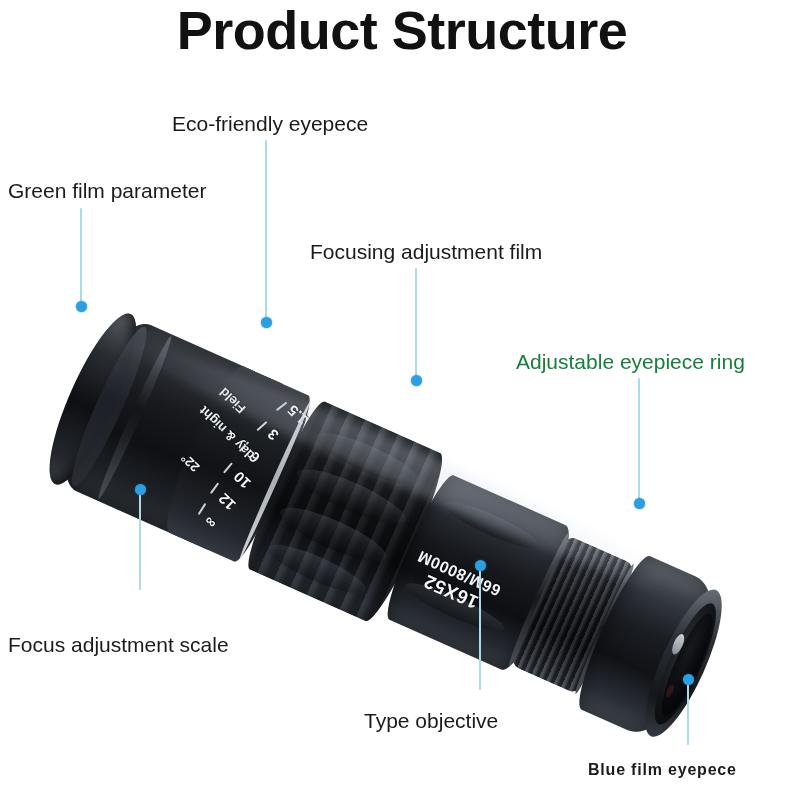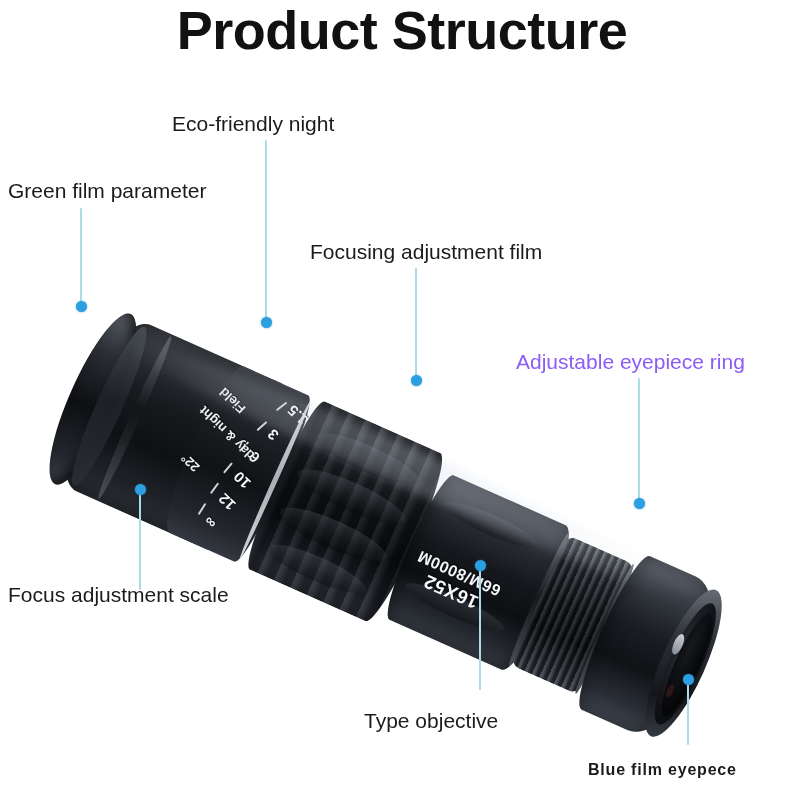--- a/index.html
+++ b/index.html
@@ -412,33 +412,33 @@
       <div id="eye-glint"></div>
       <div id="eye-glint2"></div>
 
       <div id="sheen"></div>
     </div>
   </div>
 
   <div id="callout-layer">
       <div class="leader" style="left: 265px; top: 140px; height: 180px; background: rgb(169, 220, 232);"></div>
       <div class="dot" style="left: 261px; top: 317px; background: rgb(43, 159, 224);"></div>
-      <div class="label" style="left: 172px; top: 113px; color: rgb(27, 27, 27);">Eco-friendly night</div>
+      <div class="label" style="left: 172px; top: 113px; color: rgb(27, 27, 27);">Eco-friendly eyepece</div>
       <div class="leader" style="left: 80px; top: 208px; height: 95px; background: rgb(169, 220, 232);"></div>
       <div class="dot" style="left: 76px; top: 301px; background: rgb(43, 159, 224);"></div>
       <div class="label" style="left: 8px; top: 180px; color: rgb(27, 27, 27);">Green film parameter</div>
       <div class="leader" style="left: 415px; top: 268px; height: 109px; background: rgb(169, 220, 232);"></div>
       <div class="dot" style="left: 411px; top: 375px; background: rgb(43, 159, 224);"></div>
       <div class="label" style="left: 310px; top: 241px; color: rgb(27, 27, 27);">Focusing adjustment film</div>
       <div class="leader" style="left: 638px; top: 378px; height: 122px; background: rgb(169, 220, 232);"></div>
       <div class="dot" style="left: 634px; top: 498px; background: rgb(43, 159, 224);"></div>
-      <div class="label" style="left: 516px; top: 351px; color: #8b5cf6;">Adjustable eyepiece ring</div>
+      <div class="label" style="left: 516px; top: 351px; color: #15803d;">Adjustable eyepiece ring</div>
       <div class="leader" style="left: 139px; top: 492px; height: 98px; background: rgb(169, 220, 232);"></div>
       <div class="dot" style="left: 135px; top: 484px; background: rgb(43, 159, 224);"></div>
-      <div class="label" style="left: 8px; top: 584px; color: rgb(27, 27, 27);">Focus adjustment scale</div>
+      <div class="label" style="left: 8px; top: 634px; color: rgb(27, 27, 27);">Focus adjustment scale</div>
       <div class="leader" style="left: 479px; top: 568px; height: 122px; background: rgb(169, 220, 232);"></div>
       <div class="dot" style="left: 475px; top: 560px; background: rgb(43, 159, 224);"></div>
       <div class="label" style="left: 364px; top: 710px; color: rgb(27, 27, 27);">Type objective</div>
       <div class="leader" style="left: 687px; top: 682px; height: 63px; background: rgb(169, 220, 232);"></div>
       <div class="dot" style="left: 683px; top: 674px; background: rgb(43, 159, 224);"></div>
       <div class="label bold" style="left: 588px; top: 762px; color: rgb(27, 27, 27);">Blue film eyepece</div>
     </div>
 
 </div>
 

